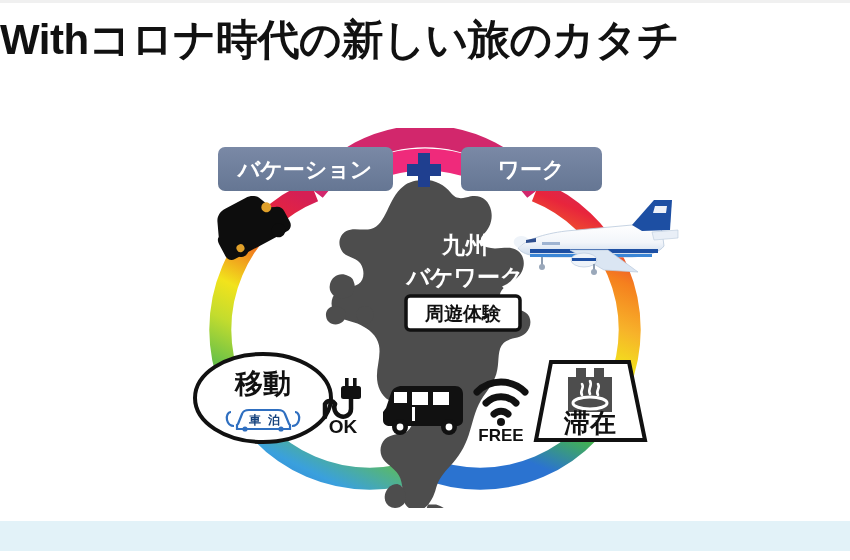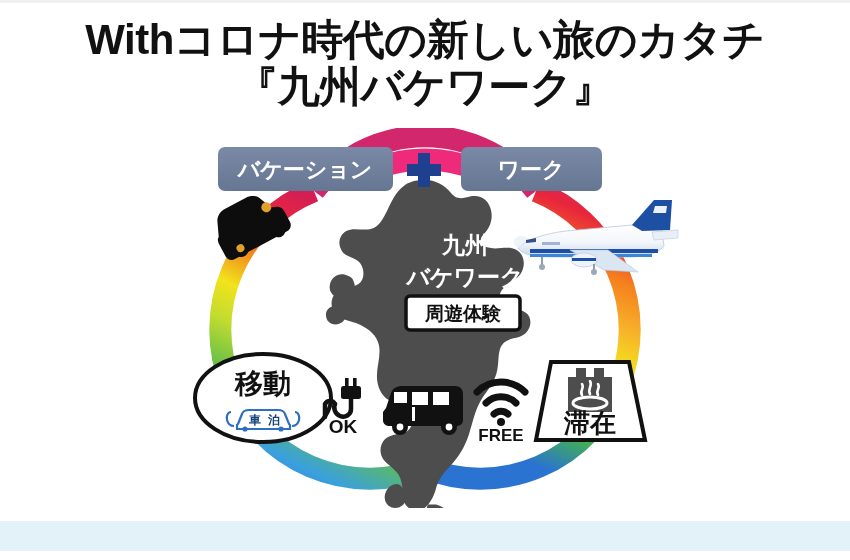--- a/index.html
+++ b/index.html
@@ -21,21 +21,20 @@
     left: 0; top: 0;
     width: 850px; height: 3px;
     background: #f0f0f0;
   }
 
   
   .title-block {
     position: absolute;
     left: 0; top: 18px;
     width: 850px;
-    text-align: center;
     line-height: 1.06;
     color: #111111;
     font-weight: 900;
     letter-spacing: -0.5px;
   }
   .title-line-1 {
     font-size: 42px;
     font-weight: 900;
     white-space: nowrap;
   }
@@ -69,21 +68,20 @@
     background: #ffffff;
   }
 </style>
 </head>
 <body>
 
 <div class="top-rule"></div>
 
 <div class="title-block">
   <div class="title-line-1">Withコロナ時代の新しい旅のカタチ</div>
-  <div class="title-line-2">『九州バケワーク』</div>
 </div>
 
 <div class="figure">
 <svg width="850" height="380" viewBox="0 0 850 380" xmlns="http://www.w3.org/2000/svg">
 
   <defs>
 
     <linearGradient id="gLeft" x1="0" y1="1" x2="0.35" y2="0">
       <stop offset="0.00" stop-color="#2b73d0"></stop>
       <stop offset="0.16" stop-color="#3aa0dd"></stop>

